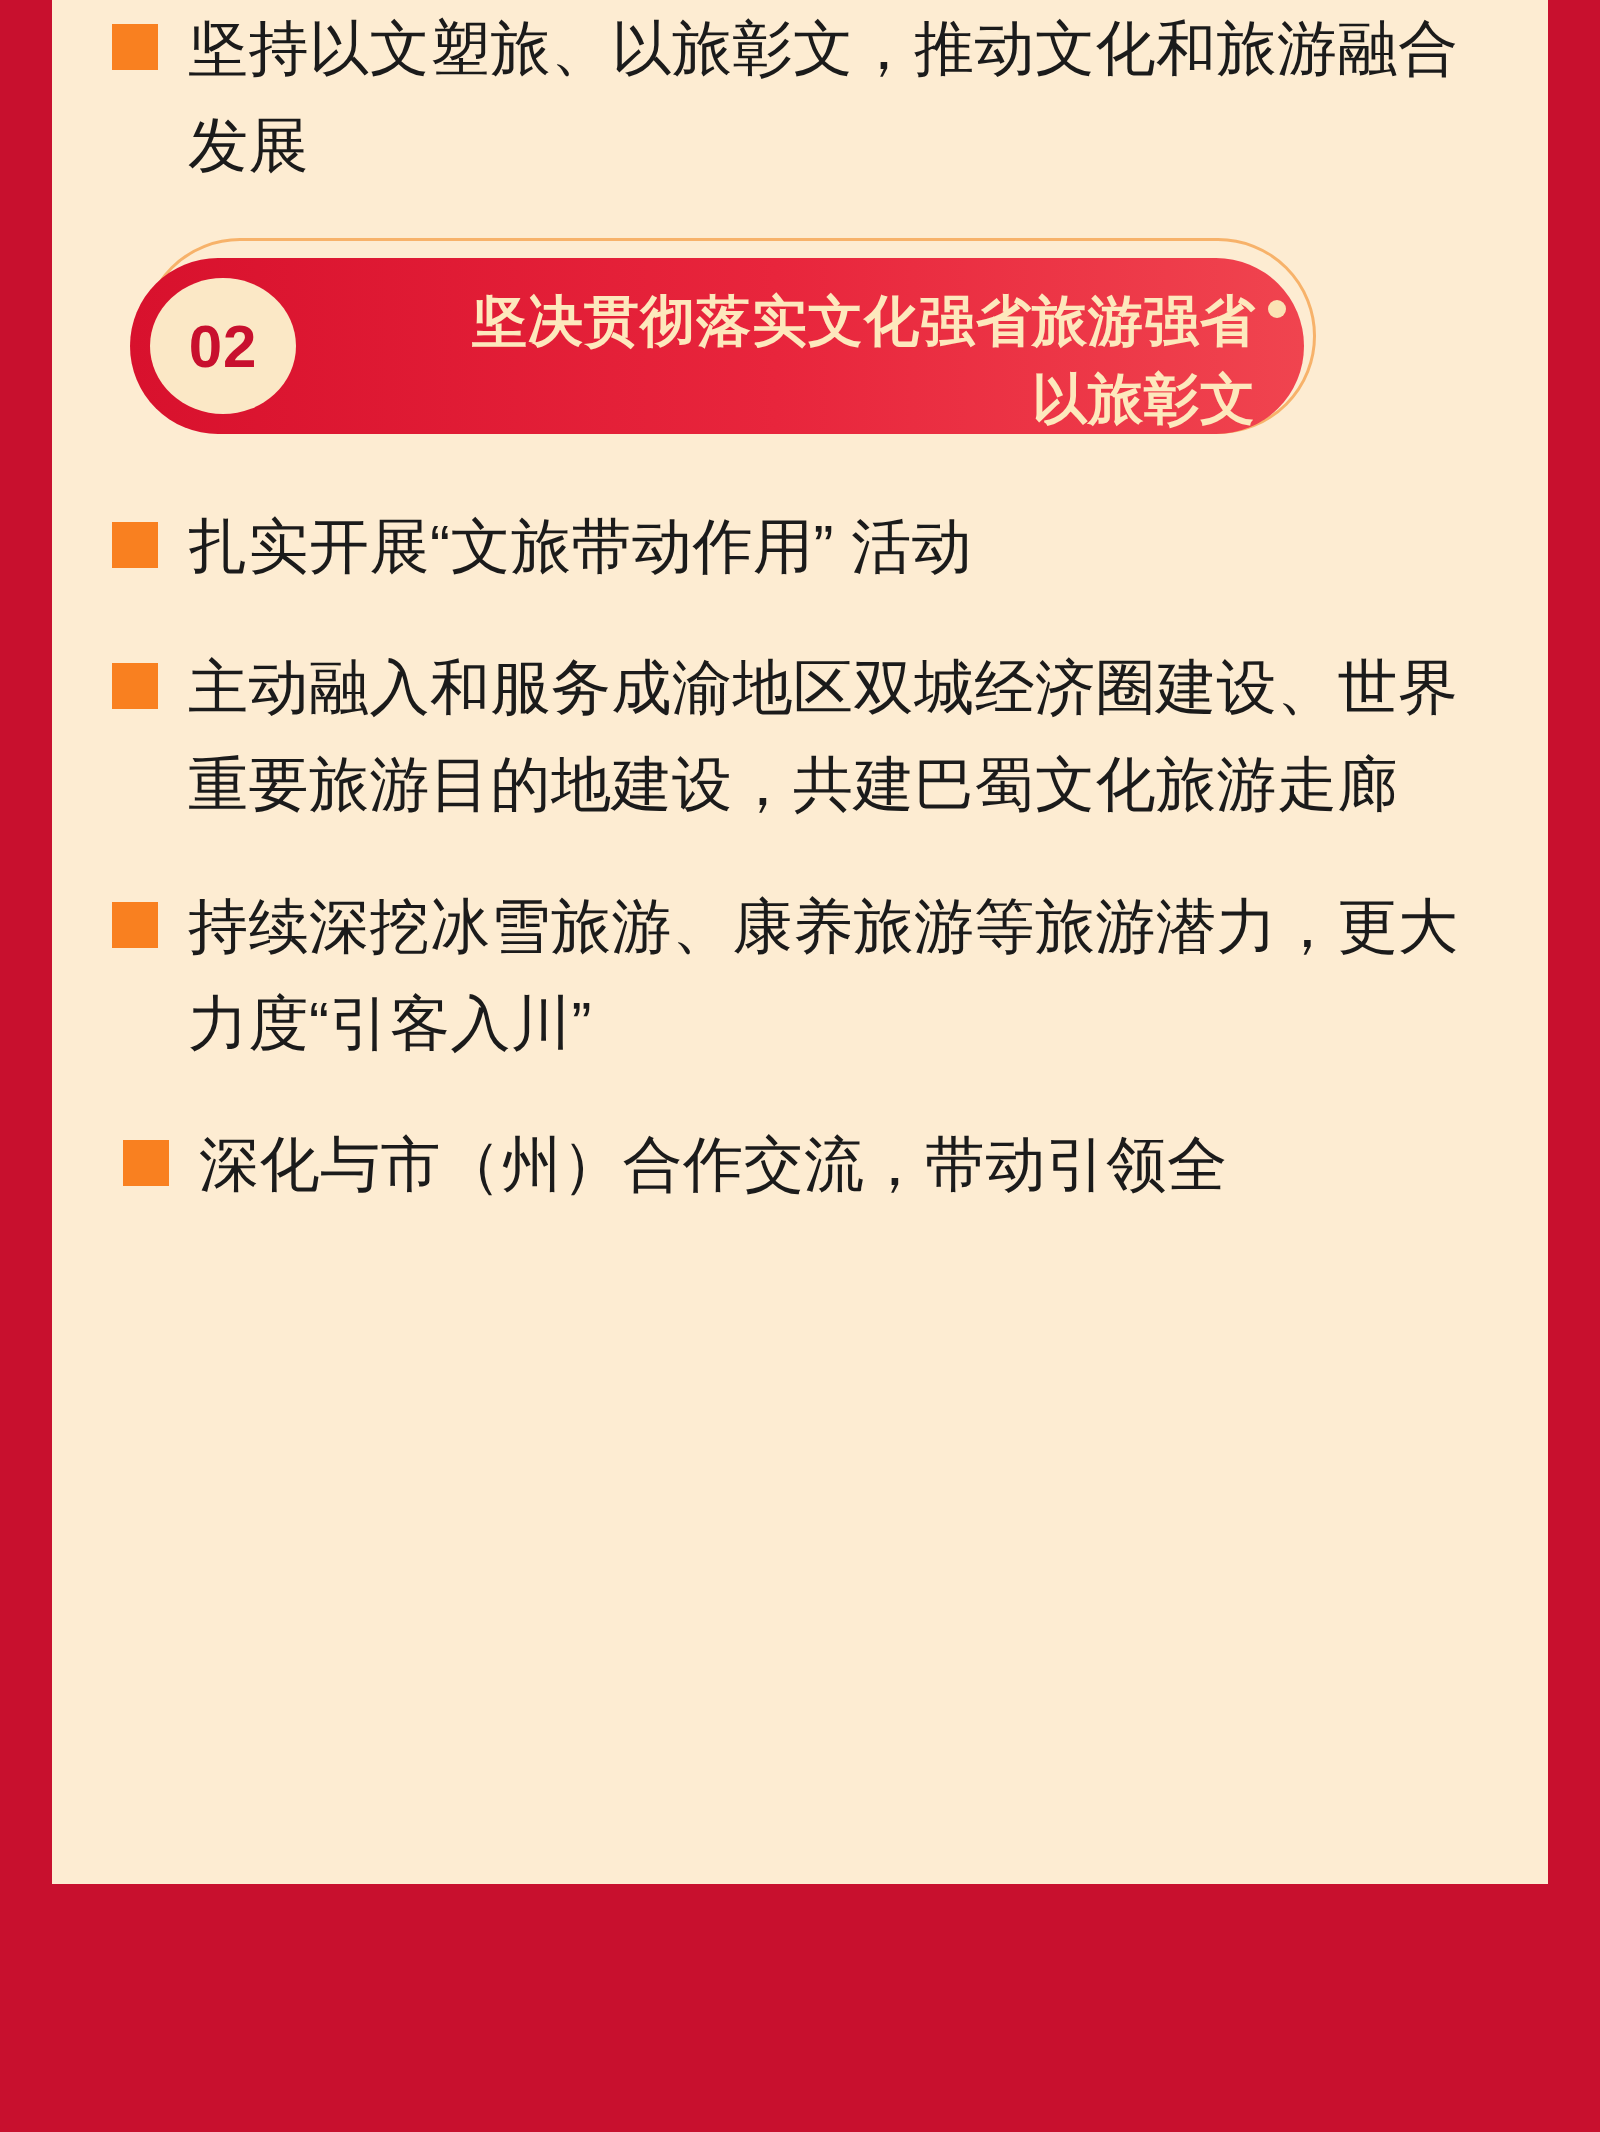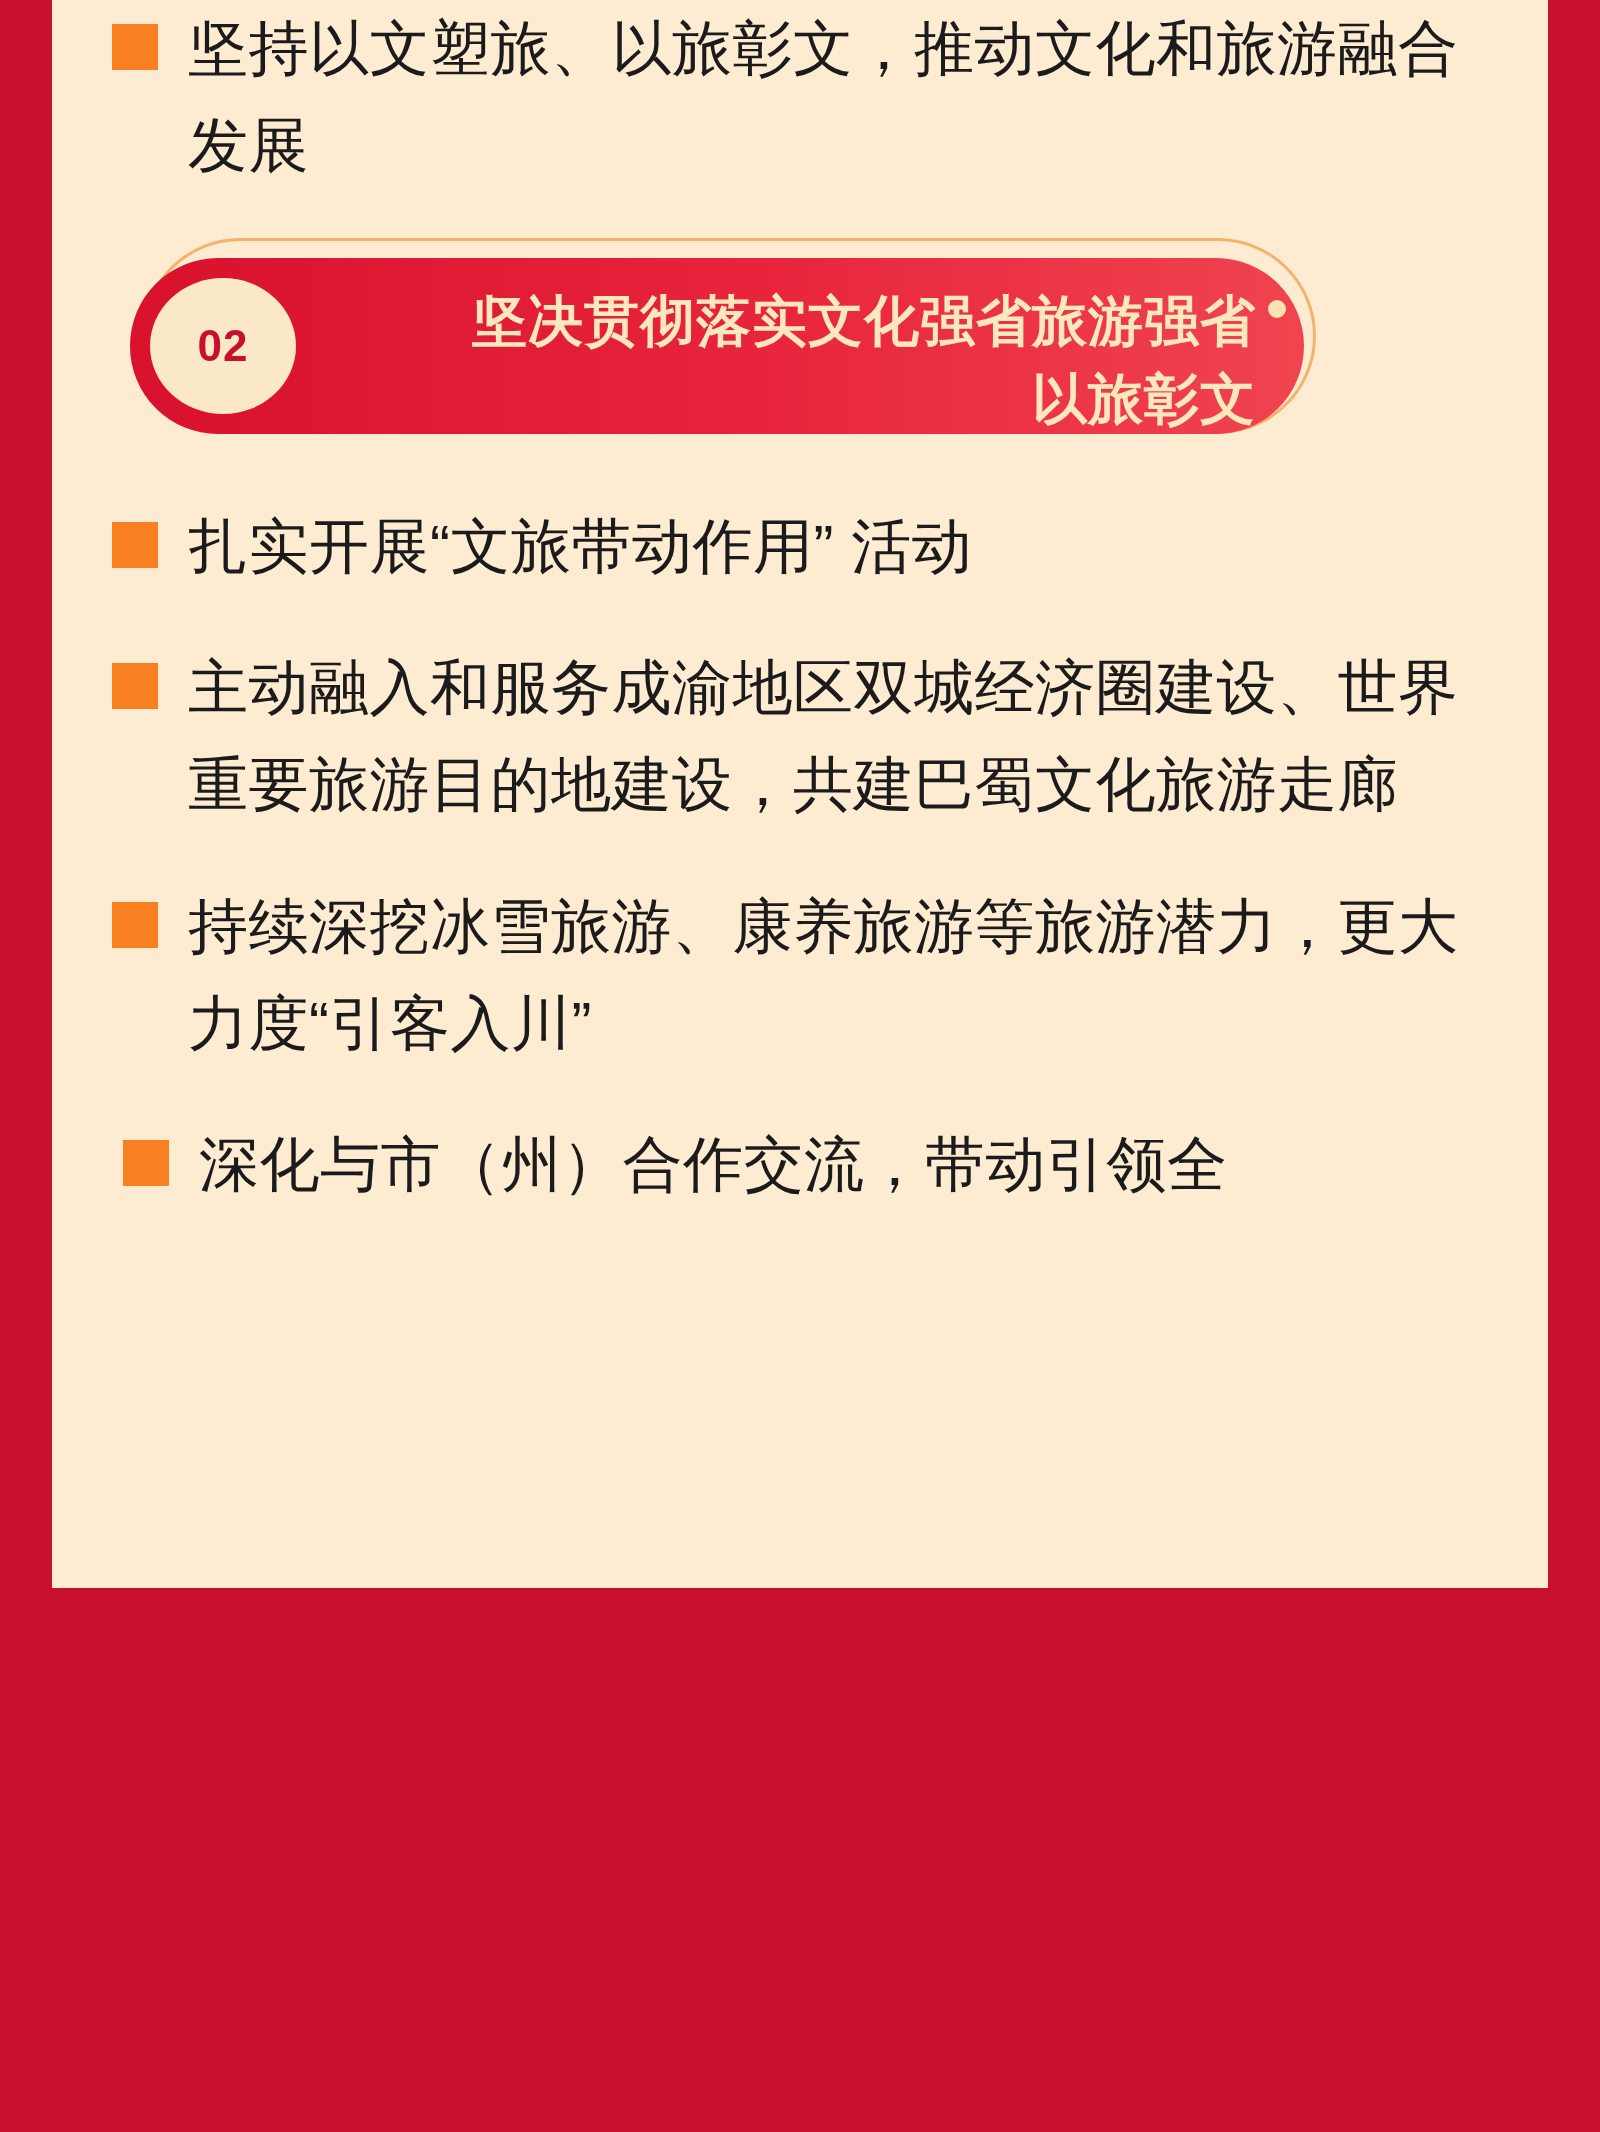--- a/index.html
+++ b/index.html
@@ -9,21 +9,21 @@
   body {
     width: 1600px;
     height: 2132px;
     background: #c8102e;
     font-family: "Liberation Sans", "DejaVu Sans", sans-serif;
     overflow: hidden;
   }
   .poster {
     position: relative;
     width: 1600px;
-    height: 1588px;
+    height: 1884px;
     background: #c8102e;
     box-sizing: border-box;
     padding: 0 52px;
   }
   .inner {
     position: relative;
     width: 100%;
     height: 100%;
     background: #fdecd2;
     box-sizing: border-box;
@@ -106,21 +106,21 @@
     left: 20px;
     top: 40px;
     width: 146px;
     height: 136px;
     border-radius: 50%;
     background: #fbe8c6;
     display: flex;
     align-items: center;
     justify-content: center;
     color: #c8102e;
-    font-size: 44px;
+    font-size: 60px;
     font-weight: 700;
     letter-spacing: 1px;
   }
   .pill-title {
     position: absolute;
     left: 196px;
     top: 44px;
     width: 930px;
     color: #fde8bd;
     font-size: 55px;

